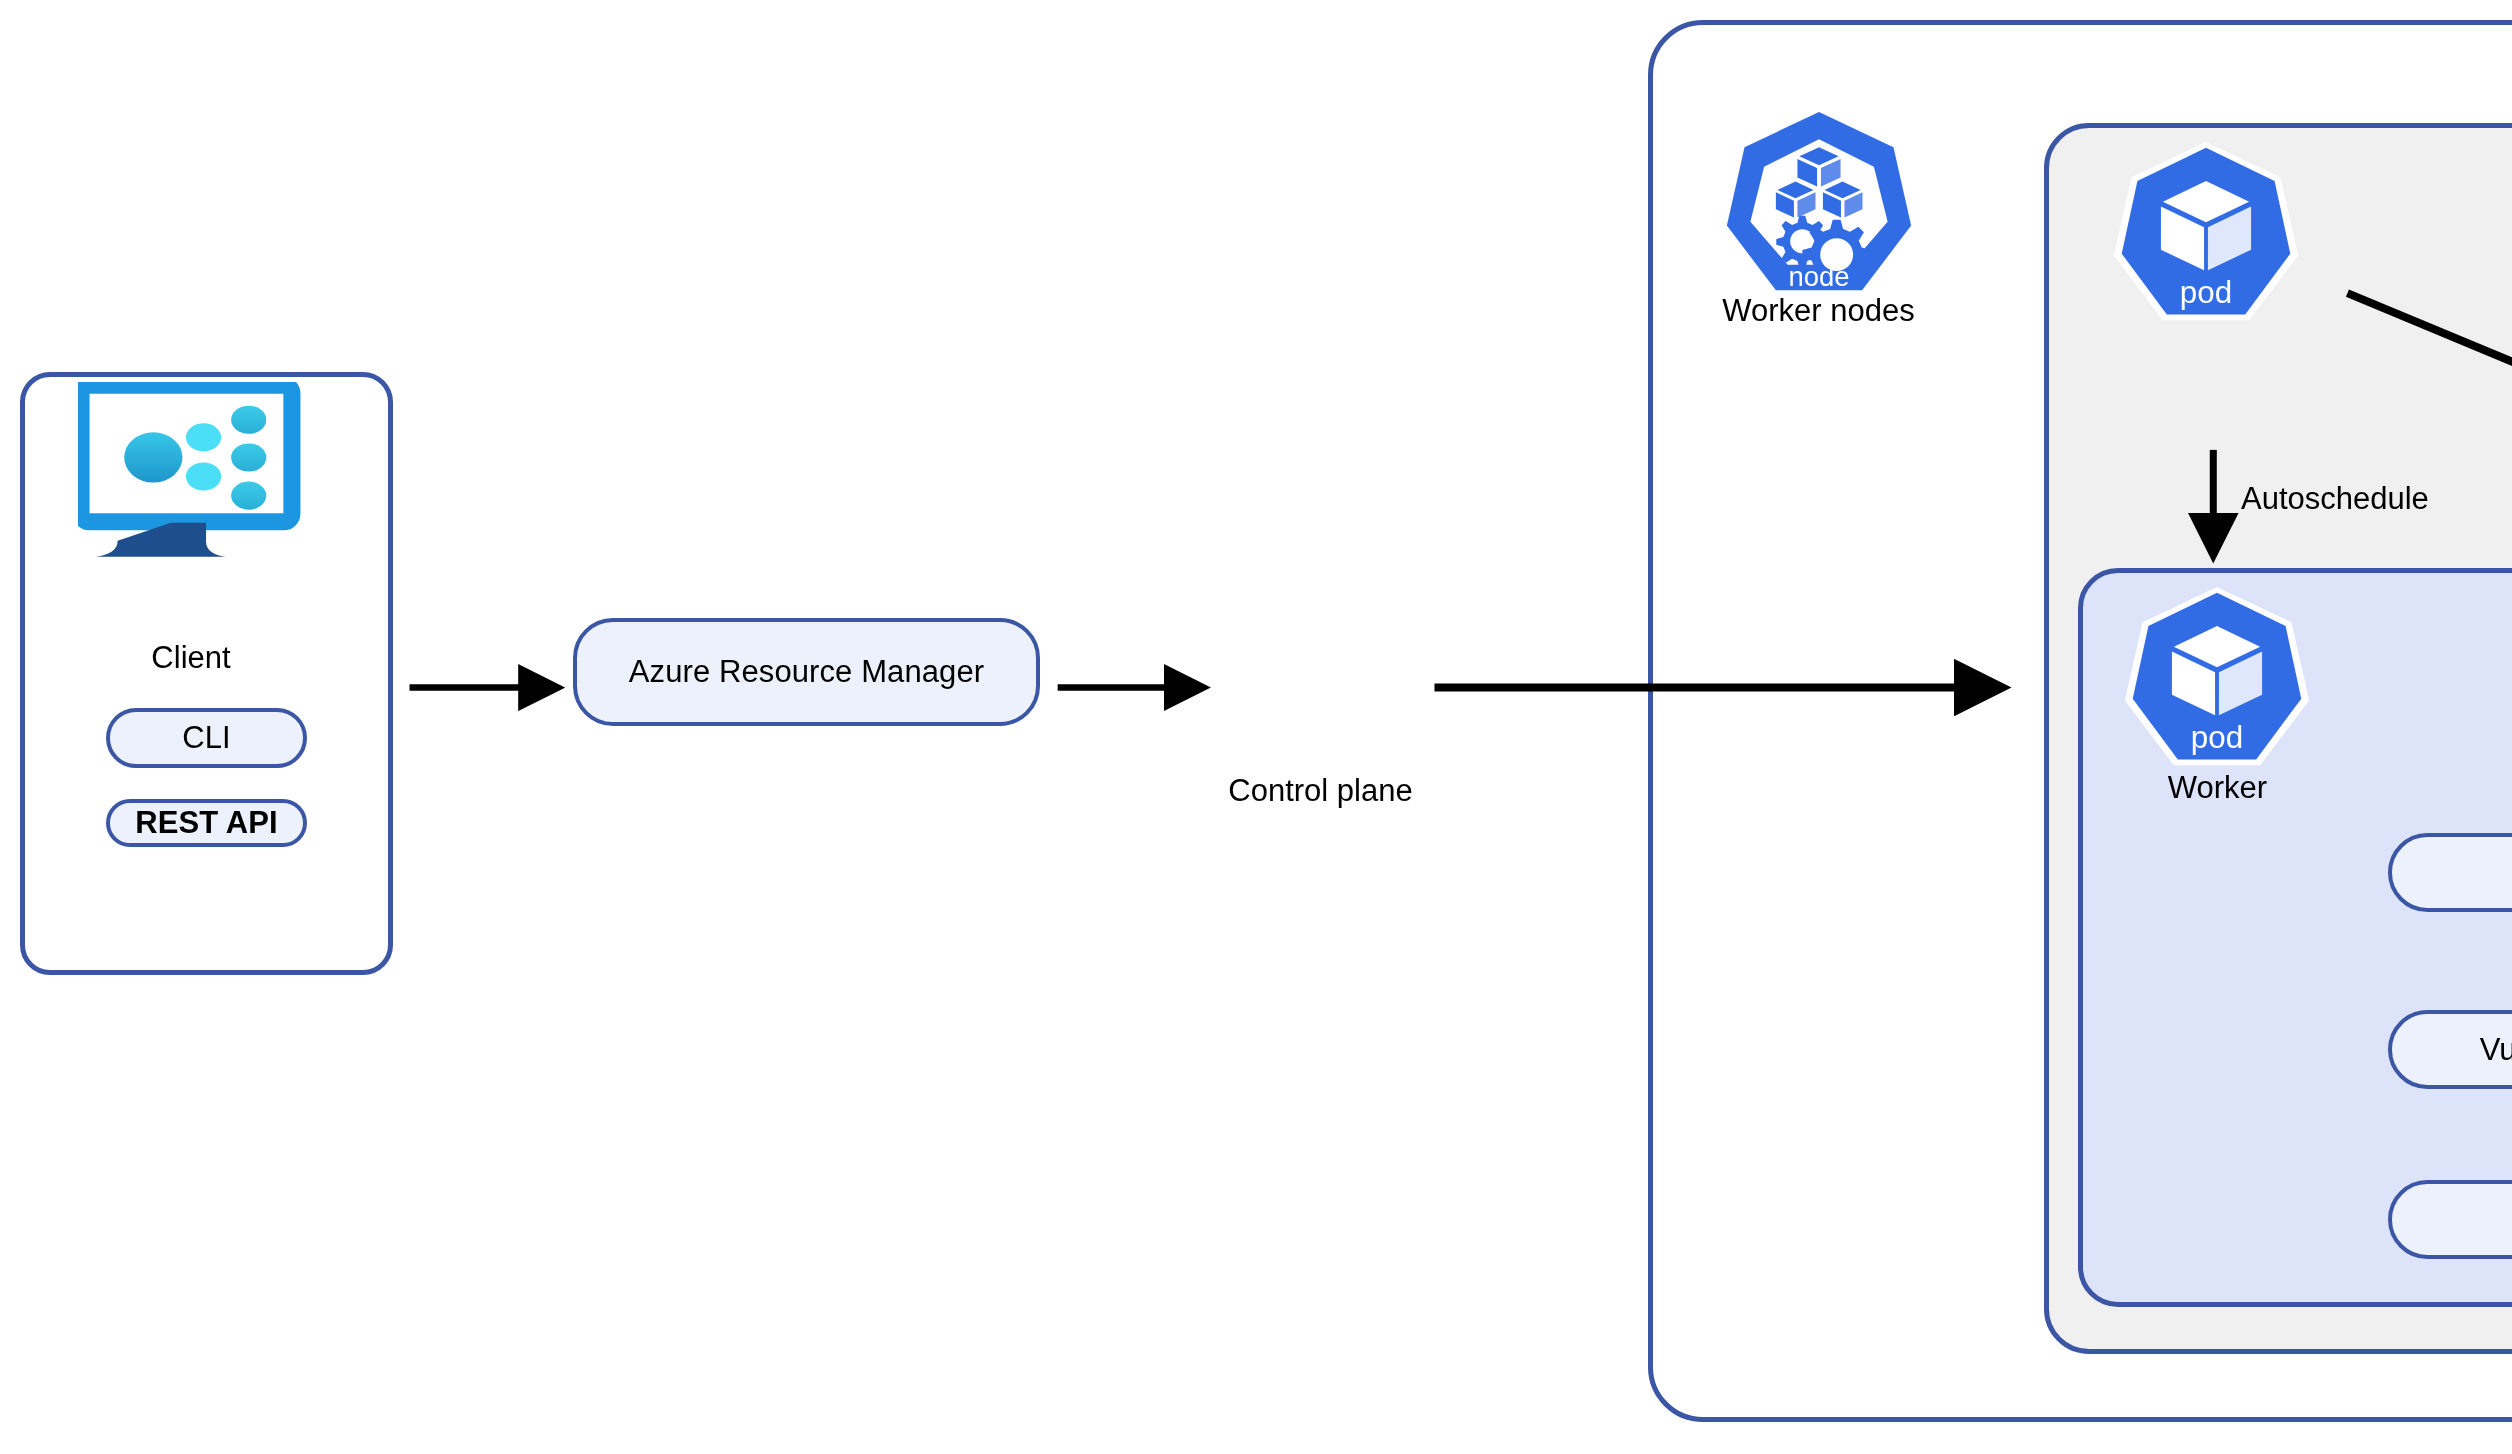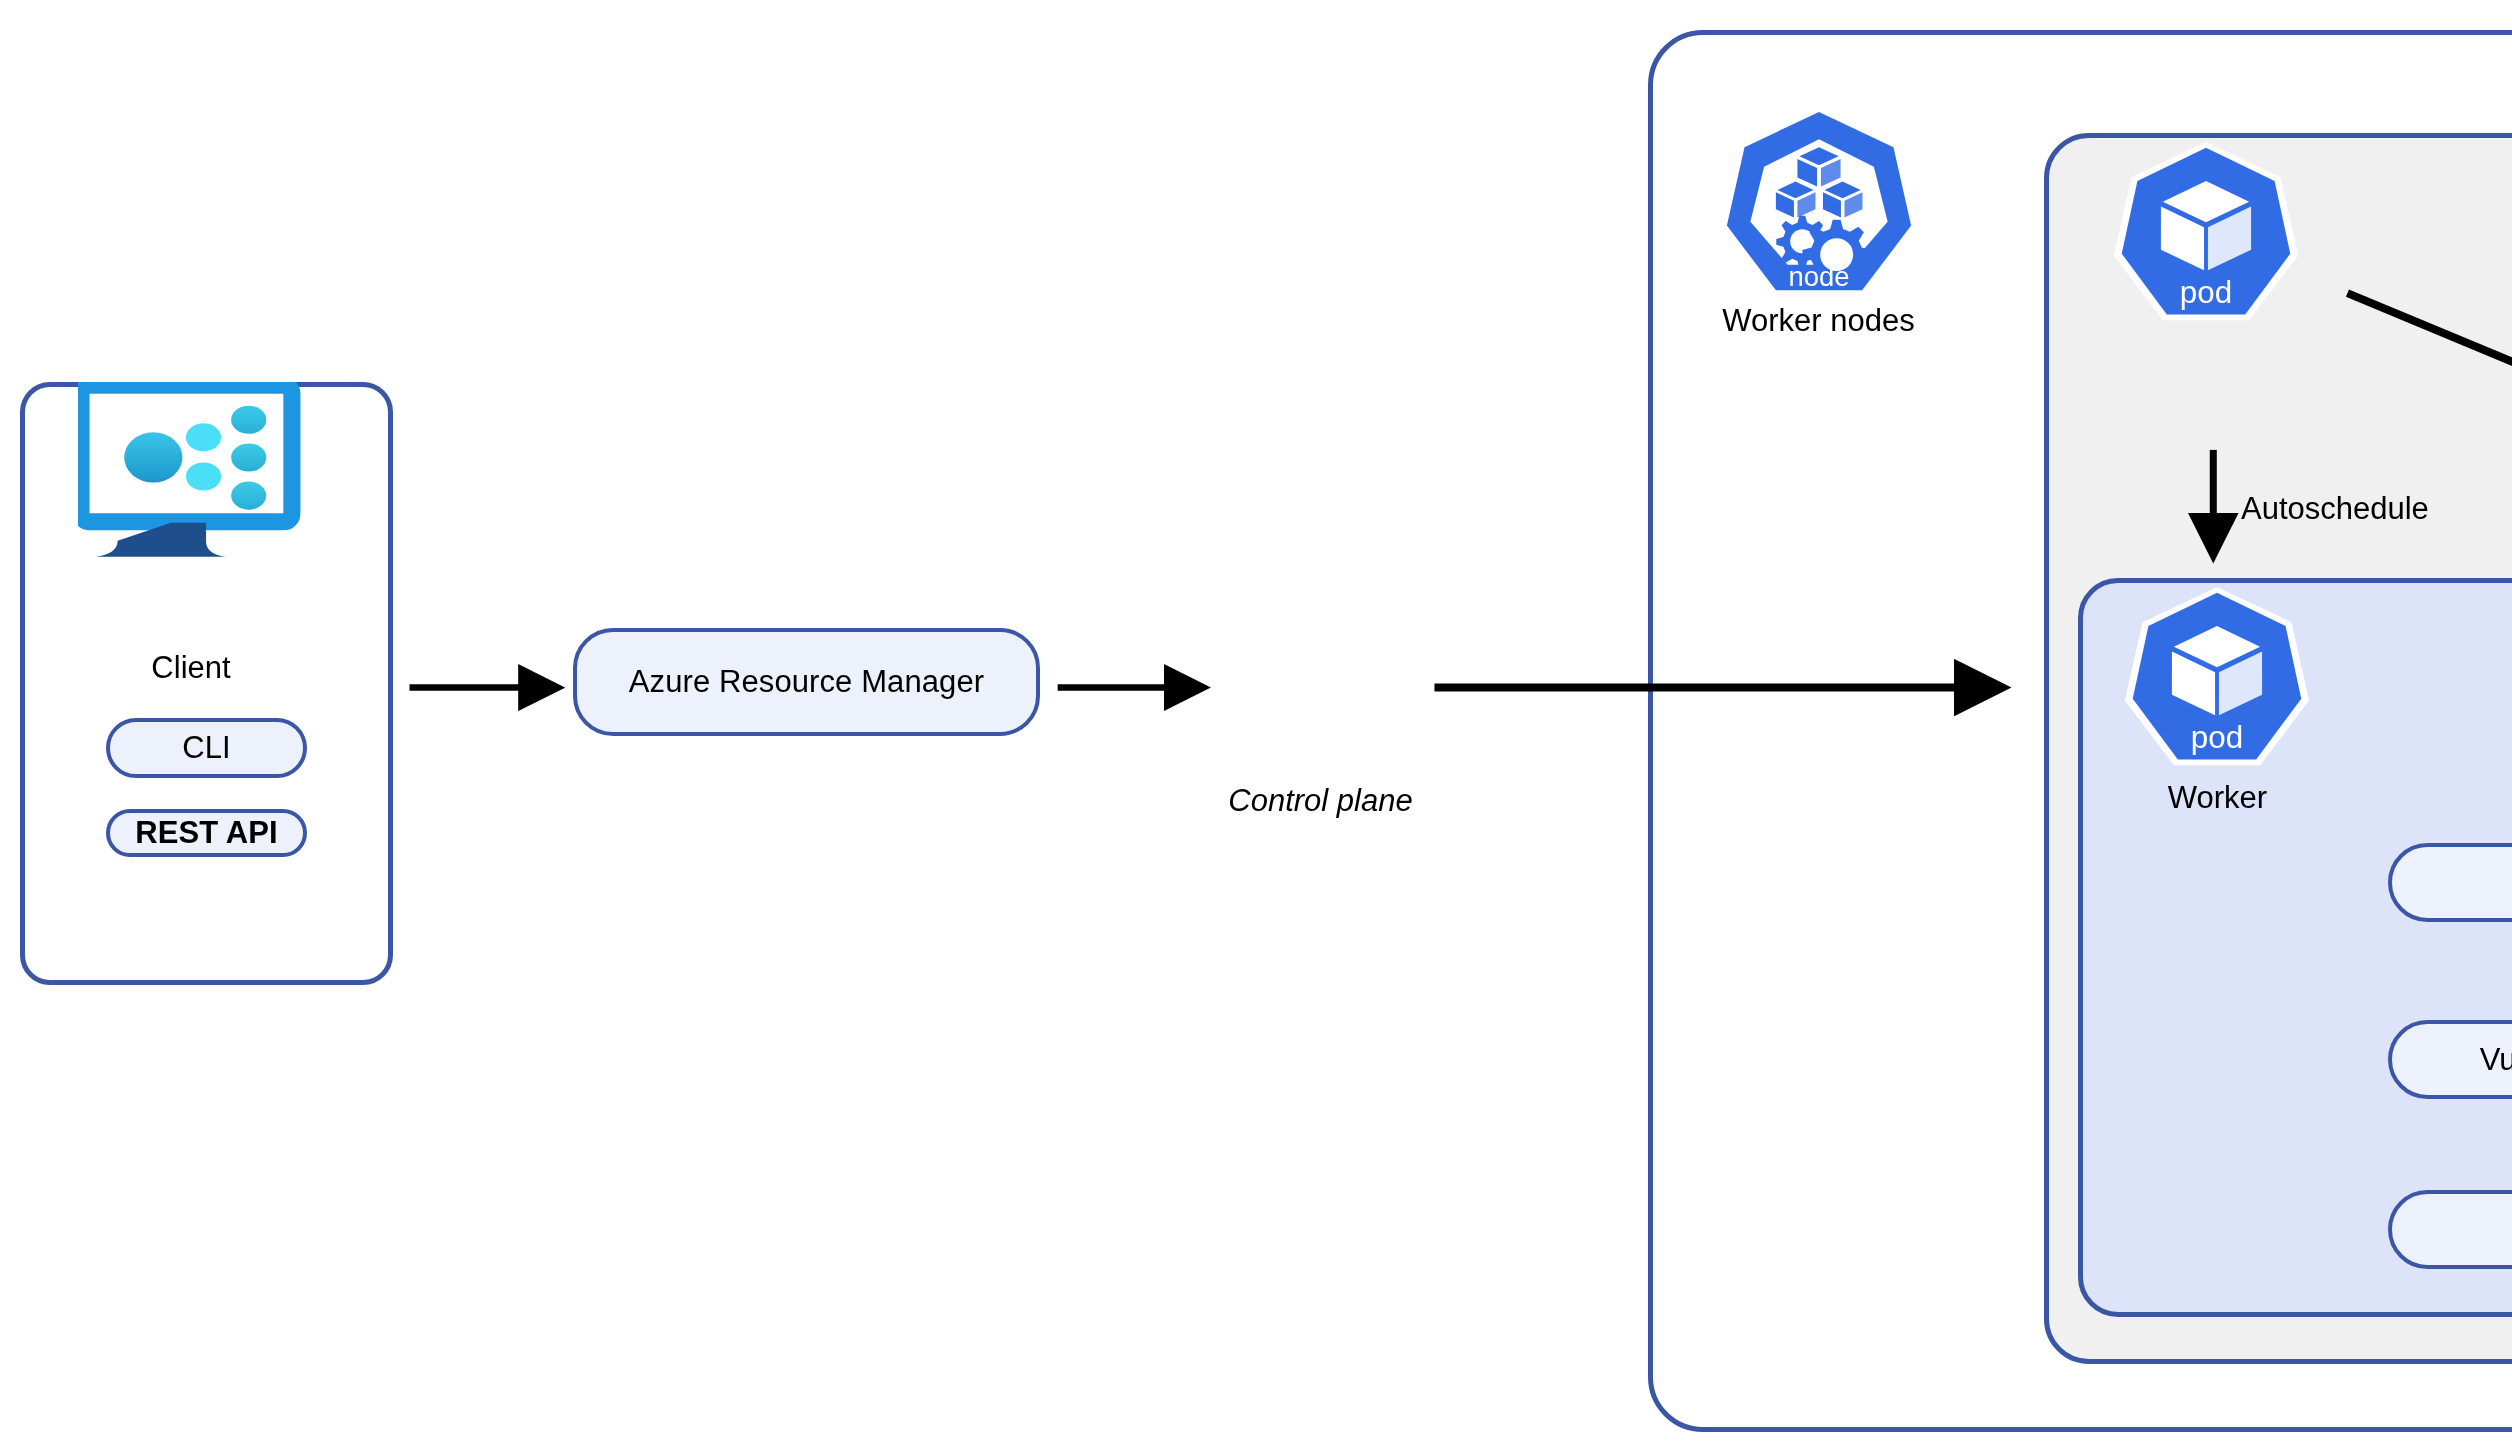--- a/index.html
+++ b/index.html
@@ -7,21 +7,21 @@
     font-family:"Liberation Sans","DejaVu Sans",sans-serif;
     color:#000000;
   }
   #stage{
     position:relative;
     width:3490px;
     height:1455px;
     background:#ffffff;
     overflow:hidden;
   }
-  .abs{position:absolute;margin-top:10px;}
+  .abs{position:absolute;}
 
   
   .cluster-outer{
     left:1648px; top:20px; width:1408px; height:1402px;
     border:5.5px solid #3A56A5;
     border-radius:55px;
     background:#ffffff;
     box-sizing:border-box;
   }
   .cluster-inner{
@@ -121,21 +121,21 @@
   </div>
 
   <div class="abs rbox" style="left:106px; top:799px; width:201px; height:48px;font-weight:bold;">
     <span>REST API</span>
   </div>
 
   <div class="abs rbox" style="left:573px; top:618px; width:467px; height:108px;">
     <span>Azure Resource Manager</span>
   </div>
 
-  <div class="abs lbl" style="left:1170px; top:774px; width:301px;font-style:italic;">Control plane</div>
+  <div class="abs lbl" style="left:1170px; top:774px; width:301px;">Control plane</div>
 
   <div class="k8s-wrap" style="left:1721px; top:108px;">
     <svg width="196" height="196" viewBox="0 0 100 100" class="k8s">
       <polygon points="50,2 88,20 97,60 72,93 28,93 3,60 12,20" fill="#326CE5"></polygon>
       <polygon points="50,16 78,30 85,58 66,80 34,80 15,58 22,30" fill="#ffffff"></polygon>
       <g fill="#326CE5">
         <path d="M50 19 l11 5 l0 11 l-11 5 l-11 -5 l0 -11 Z" opacity="0"></path>
         <path d="M50 20 l10 4.6 l-10 4.6 l-10 -4.6 Z"></path>
         <path d="M39 26 l10 4.6 l0 9.4 l-10 -4.6 Z"></path>
         <path d="M51 30.6 l10 -4.6 l0 9.4 l-10 4.6 Z" opacity="0.78"></path>

